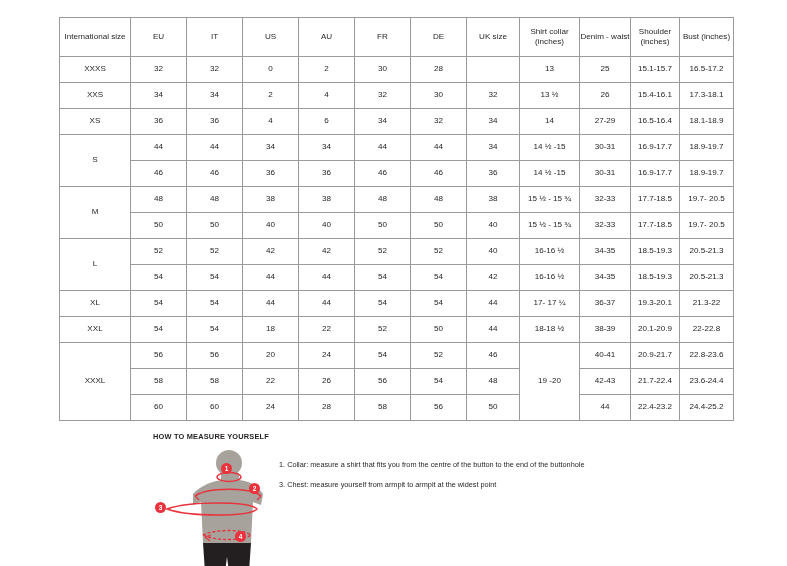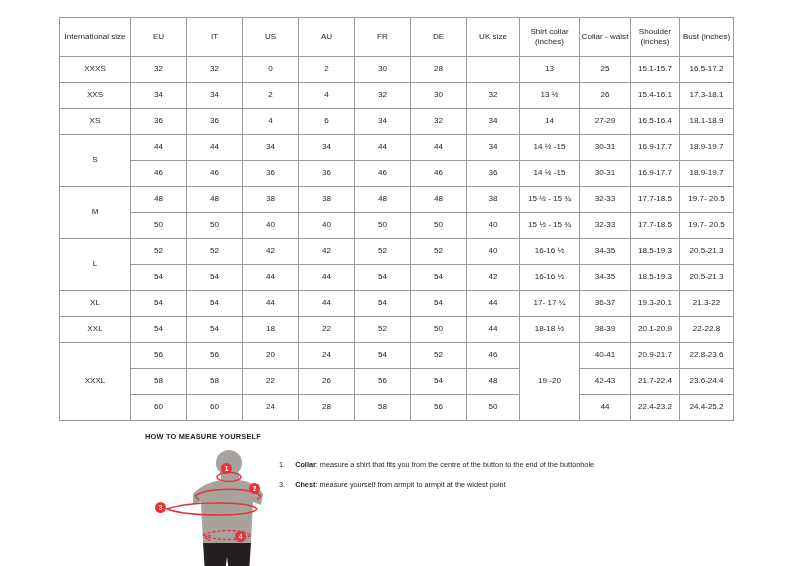--- a/index.html
+++ b/index.html
@@ -62,21 +62,21 @@
     position: absolute;
     left: 145px;
     top: 432px;
     width: 600px;
   }
   .howto-title {
     font-size: 7.4px;
     font-weight: bold;
     letter-spacing: 0.2px;
     color: #231f20;
-    margin: 0 0 6px 0;
+    margin: 0 0 6px 8px;
   }
   .howto-body {
     position: relative;
     display: flex;
     align-items: flex-start;
   }
   .figure-wrap {
     position: relative;
     width: 120px;
     height: 125px;
@@ -86,21 +86,21 @@
     margin: 14px 0 0 14px;
     padding: 0;
     list-style: none;
   }
   .steps li {
     font-size: 7.3px;
     line-height: 1.1;
     margin-bottom: 12px;
     color: #231f20;
   }
-  .steps li b { font-weight: bold; margin-left: 8px; }
+  .steps li b { font-weight: normal; }
   .marker {
     position: absolute;
     width: 11px;
     height: 11px;
     border-radius: 50%;
     background: #e8323c;
     color: #ffffff;
     font-size: 6.5px;
     line-height: 11px;
     text-align: center;
@@ -135,21 +135,21 @@
       <tr>
         <th>International size</th>
         <th>EU</th>
         <th>IT</th>
         <th>US</th>
         <th>AU</th>
         <th>FR</th>
         <th>DE</th>
         <th>UK size</th>
         <th>Shirt collar (inches)</th>
-        <th>Collar - waist</th>
+        <th>Denim - waist</th>
         <th>Shoulder (inches)</th>
         <th>Bust (inches)</th>
       </tr>
     </thead>
     <tbody>
 
       <tr>
         <td>XXXS</td>
         <td>32</td>
         <td>32</td>

